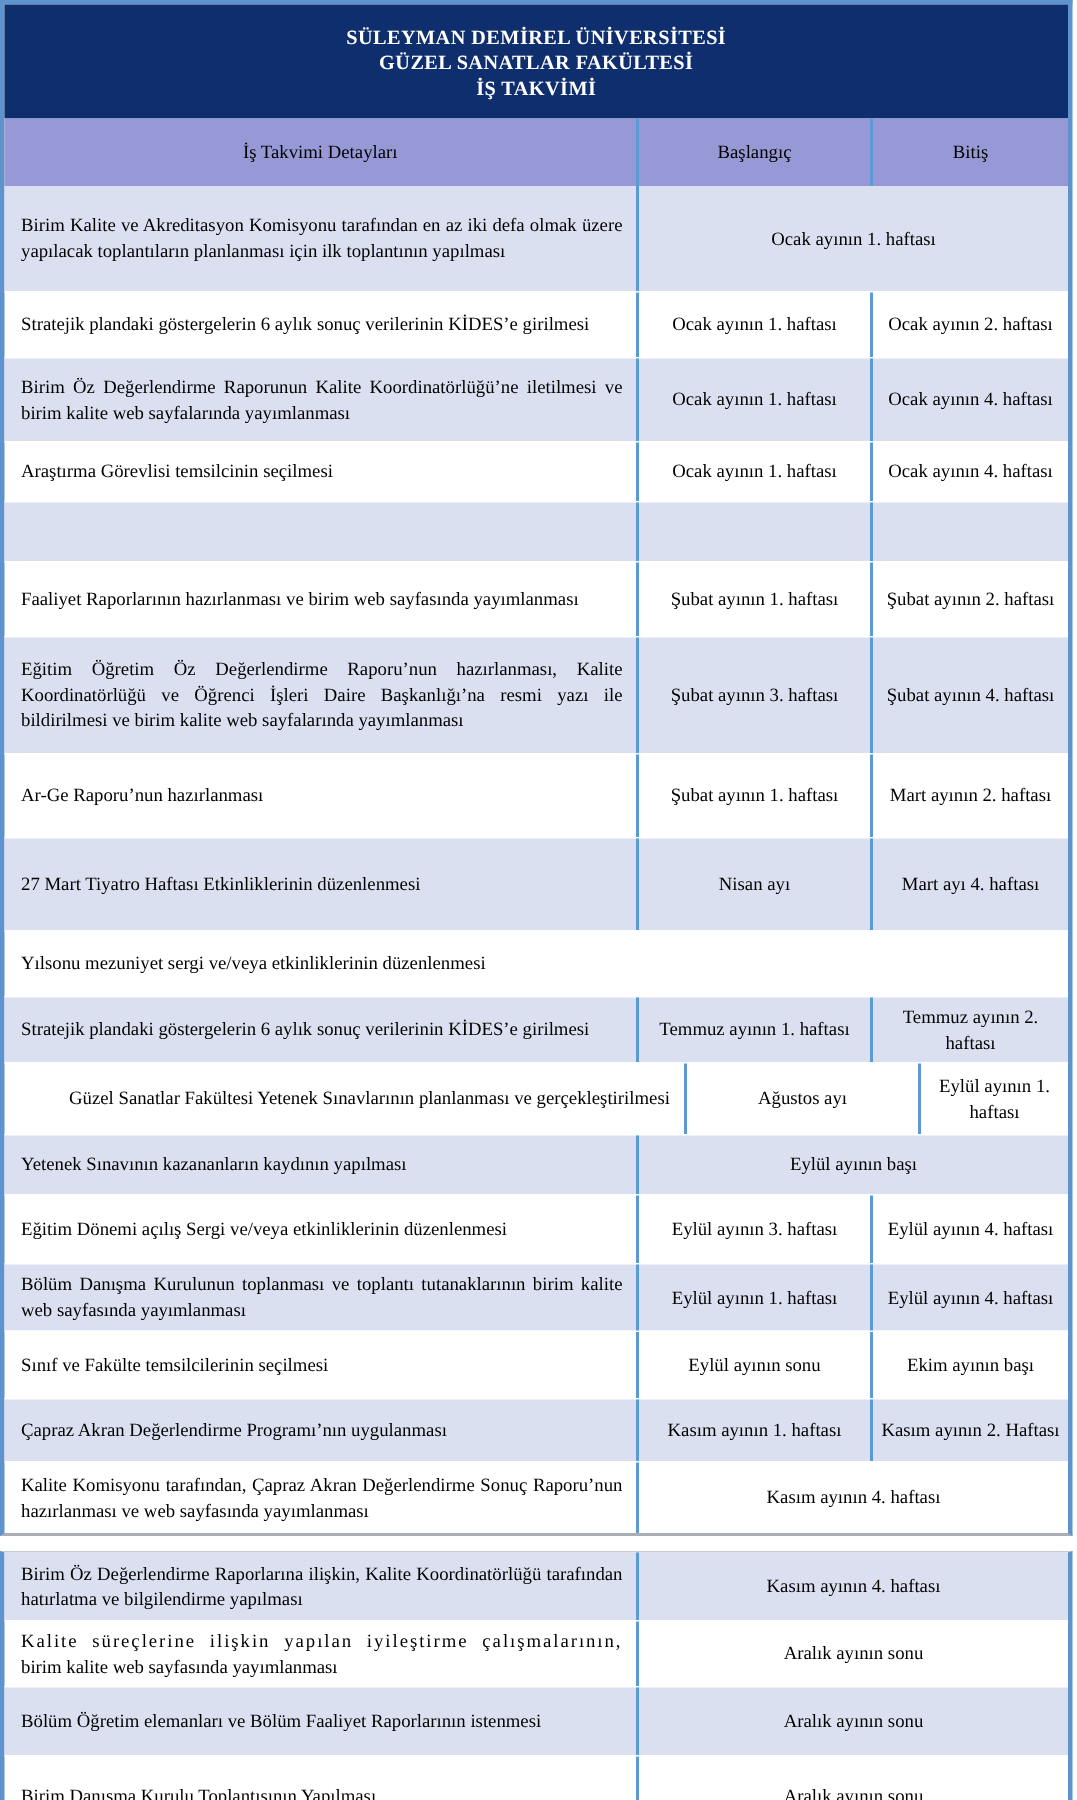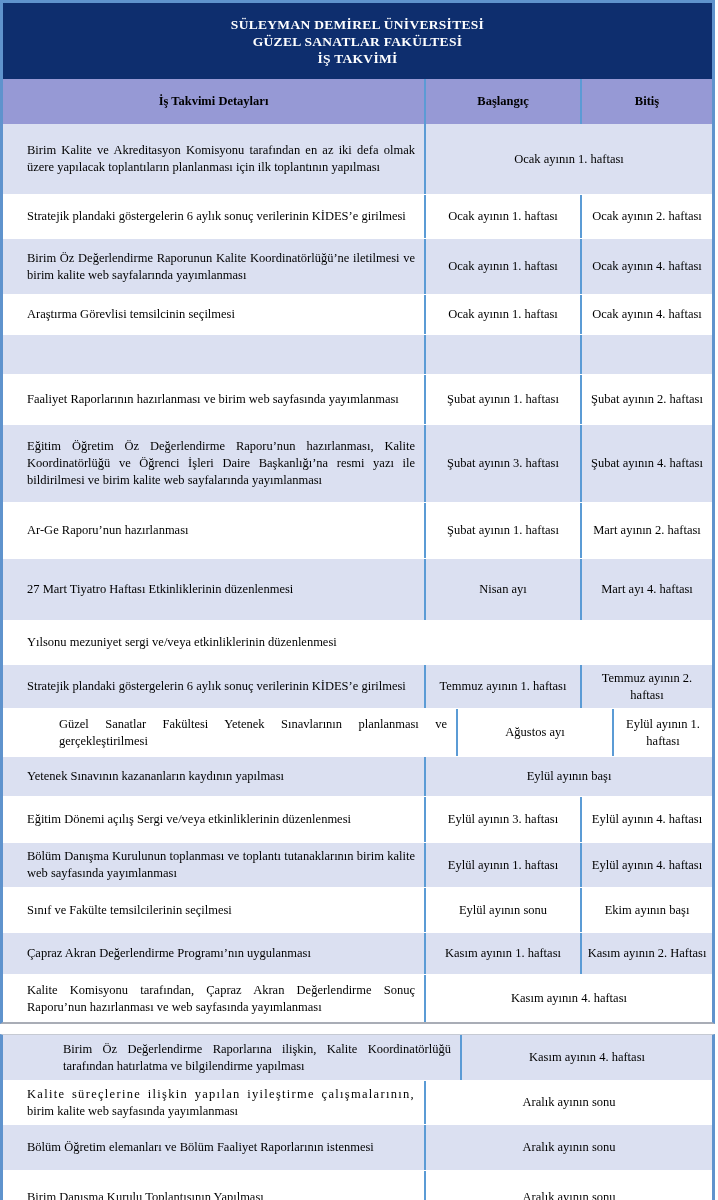--- a/index.html
+++ b/index.html
@@ -40,34 +40,34 @@
     display: flex; align-items: center;
     font-size: 12.5px;
     line-height: 17px;
   }
   .cell + .cell { border-left: 2px solid var(--sep, #5b9bd5); }
   .cell.task {
     flex: 0 0 421px;
     padding: 4px 9px 4px 11px;
     text-align: justify;
   }
-  .cell.task .inner { width: 100%; margin-left: 13px; }
+  .cell.task .inner { width: 100%; }
   .cell.date {
     justify-content: center;
     text-align: center;
     padding: 3px 5px;
   }
   .cell.start { flex: 0 0 156px; }
   .cell.end   { flex: 1 1 auto; text-align: center; }
   .cell.merged{ flex: 1 1 auto; }
   .shaded { background: var(--shade, #dbe0f1); }
 
   
   .header-row { background: var(--head-bg, #9699d5); min-height: 27px; }
-  .header-row .cell { font-weight: bold; justify-content: center; text-align: center; padding: 14px 4px; }
+  .header-row .cell { font-weight: normal; justify-content: center; text-align: center; padding: 14px 4px; }
   .header-row .cell.task { text-align: center; }
 
   
   .table-gap { height: 10px; background: #ffffff; }
 
   .doc-wrap2 {
     box-sizing: border-box;
     width: 715px;
     border: 3px solid var(--outer, #5f93cd);
     border-top: 1px solid #c6cad3;
@@ -217,21 +217,21 @@
           </div>
           <div class="cell date merged">Kasım ayının 4. haftası</div>
         </div>
       </div>
   </div>
 
   <div class="table-gap"></div>
 
   <div class="doc-wrap2">
     <div id="rows-table2">
-        <div class="trow shaded" style="min-height: 45px; padding-left: 36px;">
+        <div class="trow shaded" style="min-height: 45px;">
           <div class="cell task">
             <div class="inner">Birim Öz Değerlendirme Raporlarına ilişkin, Kalite Koordinatörlüğü tarafından hatırlatma ve bilgilendirme yapılması</div>
           </div>
           <div class="cell date merged">Kasım ayının 4. haftası</div>
         </div>
         <div class="trow" style="min-height: 43px;">
           <div class="cell task">
             <div class="inner"><span class="spaced">Kalite süreçlerine ilişkin yapılan iyileştirme çalışmalarının,</span> birim kalite web sayfasında yayımlanması</div>
           </div>
           <div class="cell date merged">Aralık ayının sonu</div>

